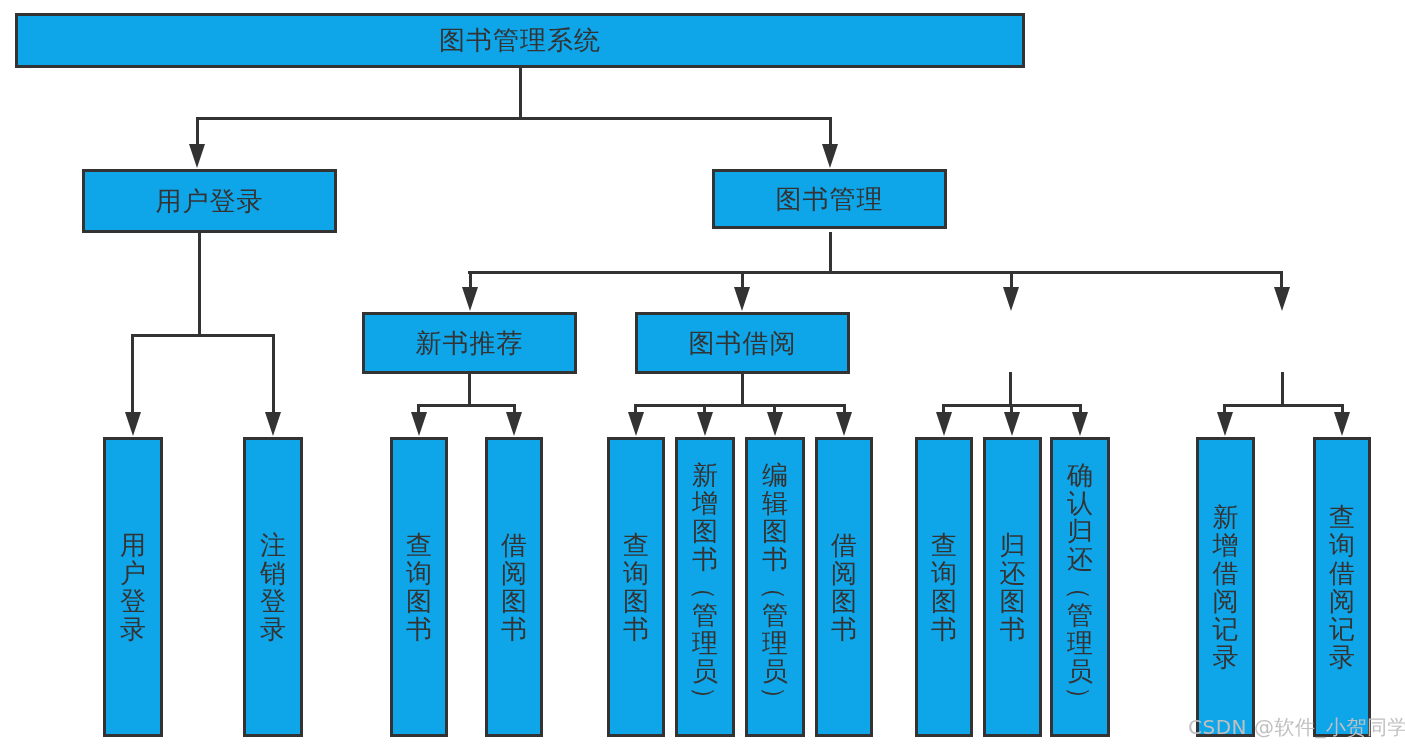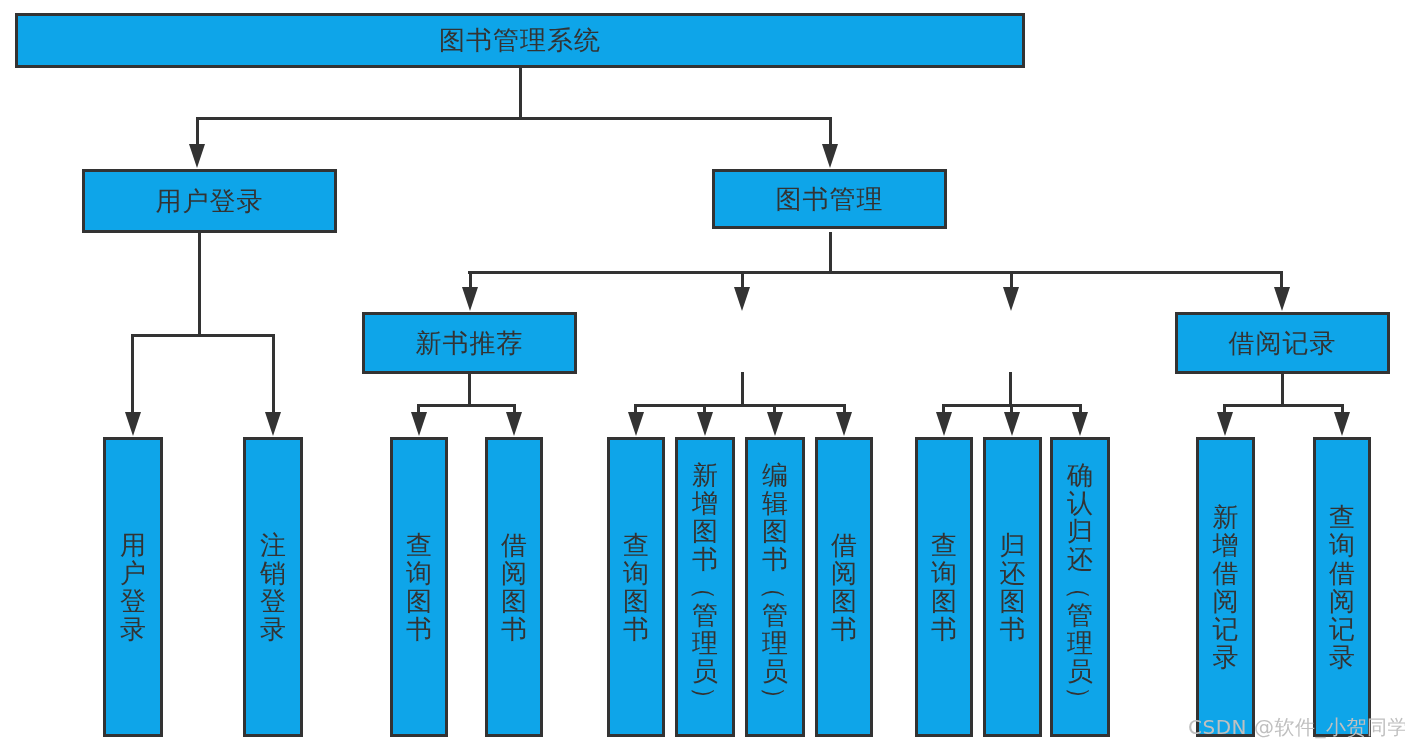--- a/index.html
+++ b/index.html
@@ -55,21 +55,21 @@
   <div class="line" style="left:469px;top:271px;width:3px;height:21px"></div>
   <div class="arrow" style="left:462px;top:287px"></div>
   <div class="line" style="left:741px;top:271px;width:3px;height:21px"></div>
   <div class="arrow" style="left:734px;top:287px"></div>
   <div class="line" style="left:1010px;top:271px;width:3px;height:21px"></div>
   <div class="arrow" style="left:1003px;top:287px"></div>
   <div class="line" style="left:1280px;top:271px;width:3px;height:21px"></div>
   <div class="arrow" style="left:1274px;top:287px"></div>
 
   <div class="node hnode" style="left:362px;top:312px;width:215px;height:62px">新书推荐</div>
-  <div class="node hnode" style="left:1175px;top:312px;width:215px;height:62px">借阅记录</div>
+  <div class="node hnode" style="left:635px;top:312px;width:215px;height:62px">图书借阅</div>
 
   <div class="line" style="left:468px;top:372px;width:3px;height:35px"></div>
   <div class="line" style="left:417px;top:404px;width:99px;height:3px"></div>
   <div class="line" style="left:417px;top:404px;width:3px;height:12px"></div>
   <div class="arrow" style="left:411px;top:412px"></div>
   <div class="line" style="left:513px;top:404px;width:3px;height:12px"></div>
   <div class="arrow" style="left:506px;top:412px"></div>
 
   <div class="line" style="left:741px;top:372px;width:3px;height:35px"></div>
   <div class="line" style="left:634px;top:404px;width:212px;height:3px"></div>

